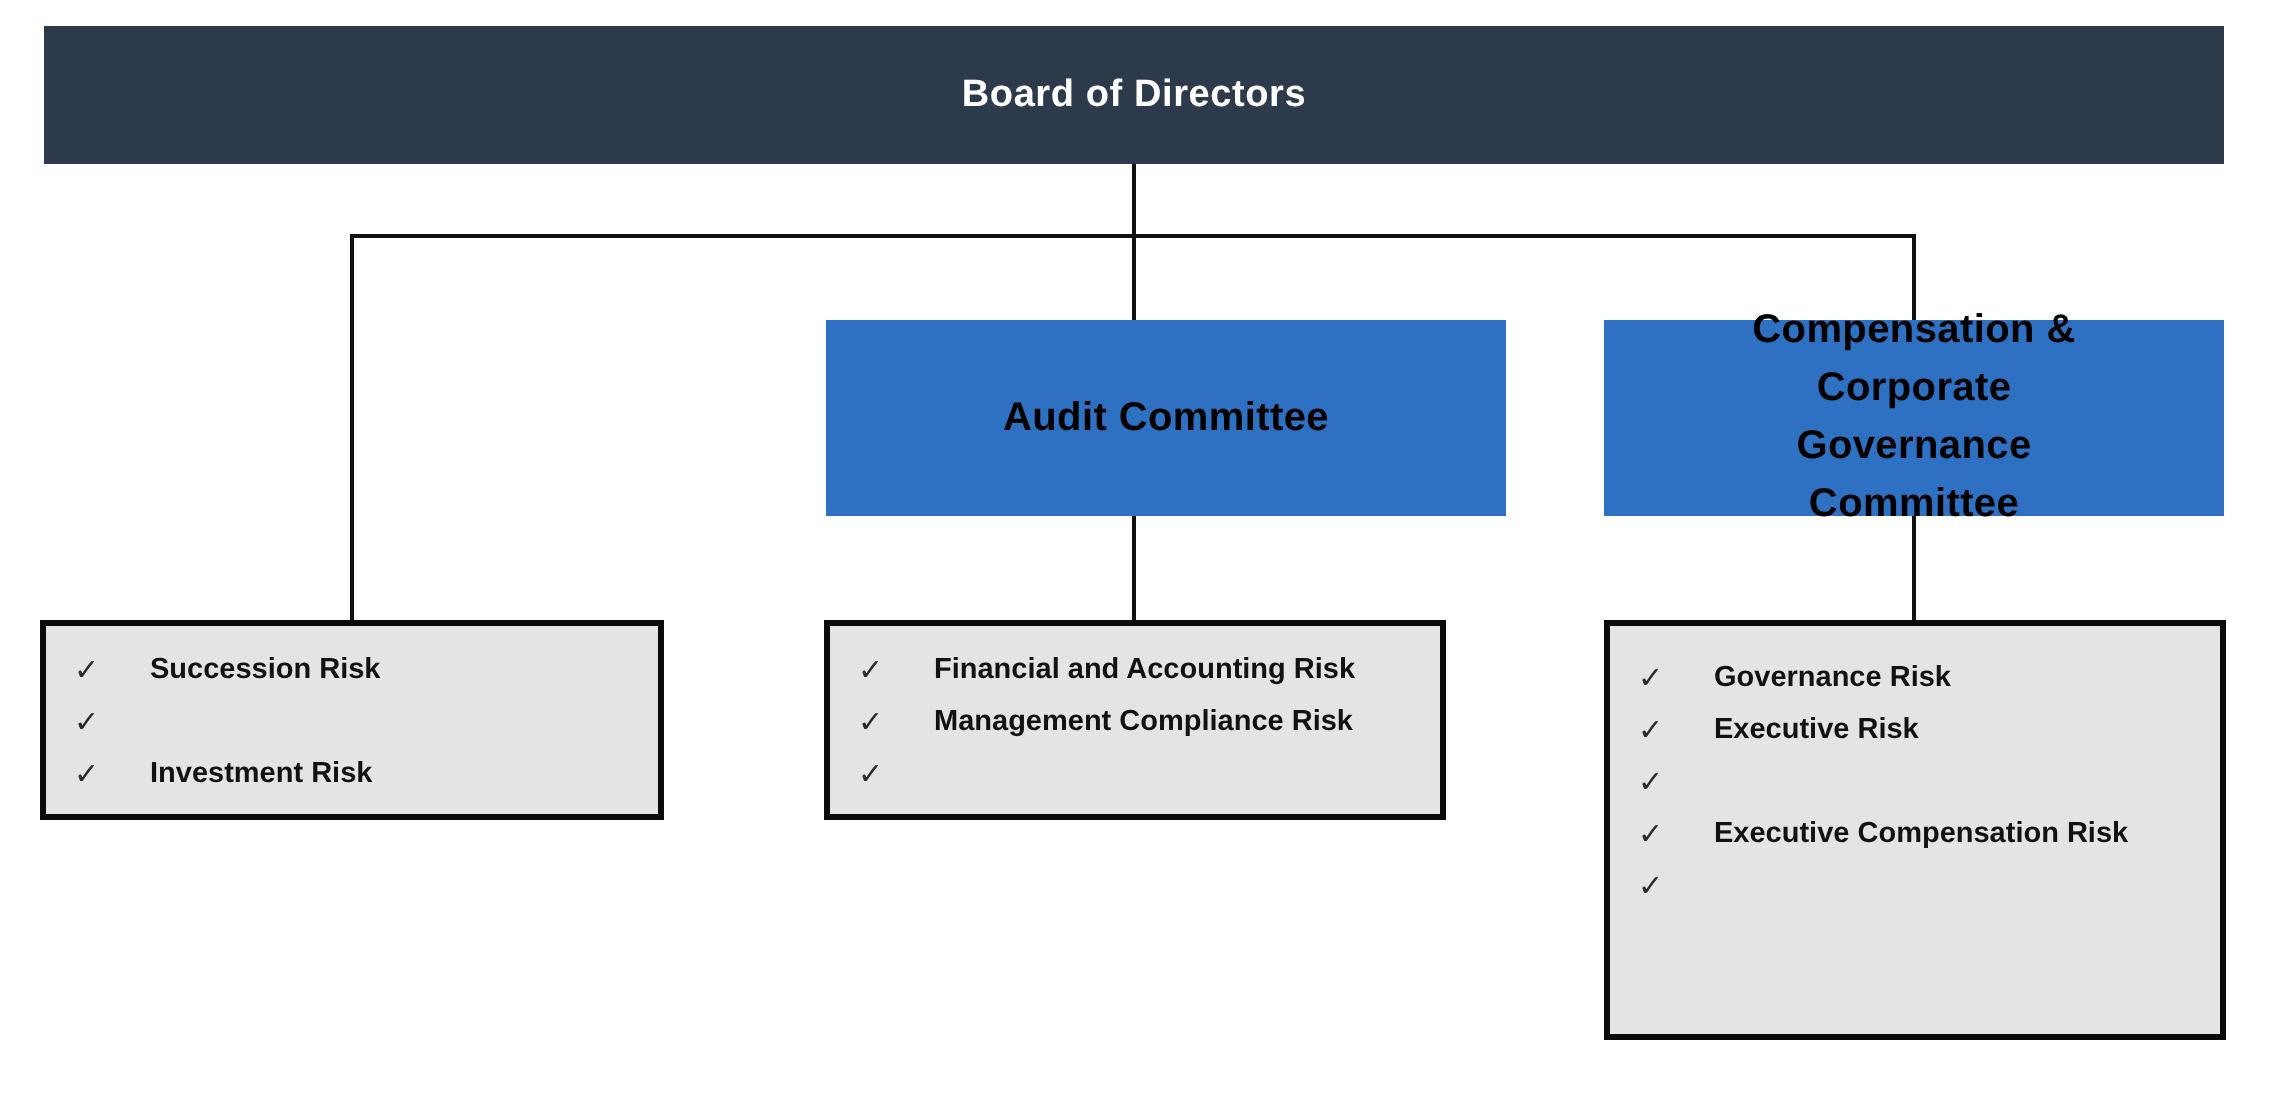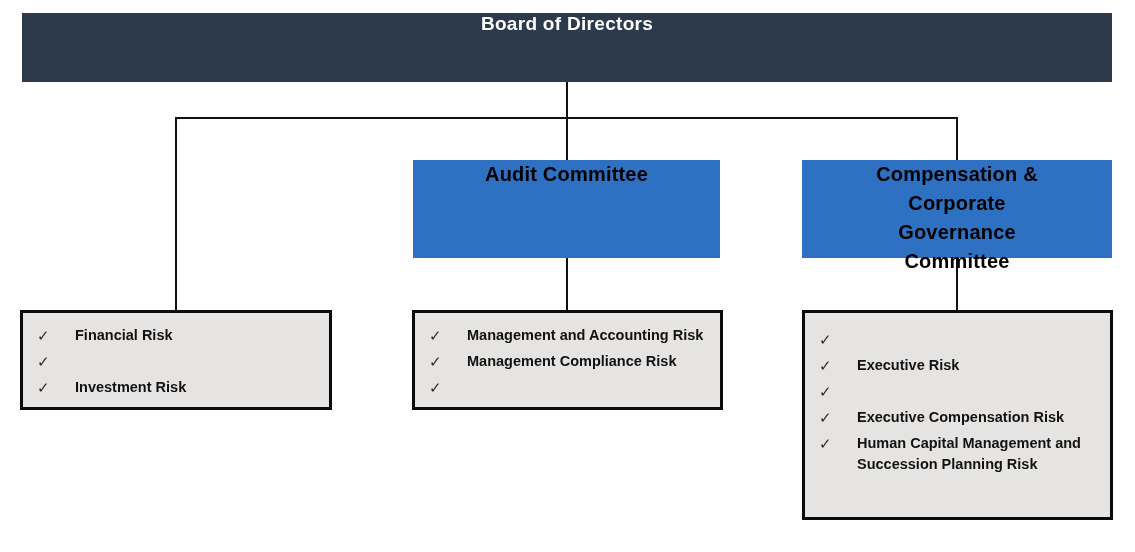--- a/index.html
+++ b/index.html
@@ -9,41 +9,41 @@
     height: 552px;
     background: #ffffff;
     font-family: "Liberation Sans", sans-serif;
     overflow: hidden;
   }
   .line { position: absolute; background: #111111; }
   .box {
     position: absolute;
     box-sizing: border-box;
     display: flex;
-    align-items: flex-start;
+    align-items: center;
     justify-content: center;
     text-align: center;
   }
   .board-bar {
     left: 22px; top: 13px; width: 1090px; height: 69px;
     background: #2d3a4b;
     color: #ffffff;
     font-weight: bold;
     font-size: 19px;
     letter-spacing: 0.3px;
   }
   .committee {
     background: #2e71c2;
     color: #000000;
     font-weight: bold;
     font-size: 20px;
     line-height: 1.45;
     letter-spacing: 0.2px;
   }
-  .committee.audit { left: 413px; top: 160px; width: 307px; height: 98px; }
+  .committee.audit { left: 413px; top: 160px; width: 340px; height: 98px; }
   .committee.comp  { left: 802px; top: 160px; width: 310px; height: 98px; }
   .committee.comp .title-text { max-width: 190px; display: inline-block; }
   .risk-box {
     position: absolute;
     box-sizing: border-box;
     background: #e5e4e3;
     border: 3px solid #0b0b0b;
     padding: 12px 6px 8px 14px;
   }
   .risk-box.left  { left: 20px;  top: 310px; width: 312px; height: 100px; }
@@ -86,59 +86,59 @@
     <span class="title-text">Audit Committee</span>
   </div>
 
   <div class="box committee comp">
     <span class="title-text">Compensation &amp; Corporate Governance Committee</span>
   </div>
 
   <div class="risk-box left">
     <div class="risk-item">
       <span class="check">✓</span>
-      <span class="risk-text">Financial Risk</span>
+      <span class="risk-text">Succession Risk</span>
     </div>
     <div class="risk-item">
       <span class="check">✓</span>
     </div>
     <div class="risk-item">
       <span class="check">✓</span>
       <span class="risk-text">Investment Risk</span>
     </div>
   </div>
 
   <div class="risk-box mid">
     <div class="risk-item">
       <span class="check">✓</span>
-      <span class="risk-text">Management and Accounting Risk</span>
+      <span class="risk-text">Financial and Accounting Risk</span>
     </div>
     <div class="risk-item">
       <span class="check">✓</span>
       <span class="risk-text">Management Compliance Risk</span>
     </div>
     <div class="risk-item">
       <span class="check">✓</span>
     </div>
   </div>
 
   <div class="risk-box right">
     <div class="risk-item">
       <span class="check">✓</span>
+      <span class="risk-text">Governance Risk</span>
     </div>
     <div class="risk-item">
       <span class="check">✓</span>
       <span class="risk-text">Executive Risk</span>
     </div>
     <div class="risk-item">
       <span class="check">✓</span>
     </div>
     <div class="risk-item">
       <span class="check">✓</span>
       <span class="risk-text">Executive Compensation Risk</span>
     </div>
     <div class="risk-item">
       <span class="check">✓</span>
-      <span class="risk-text">Human Capital Management and Succession Planning Risk</span>
     </div>
   </div>
 
 </div>
 
 </body></html>

